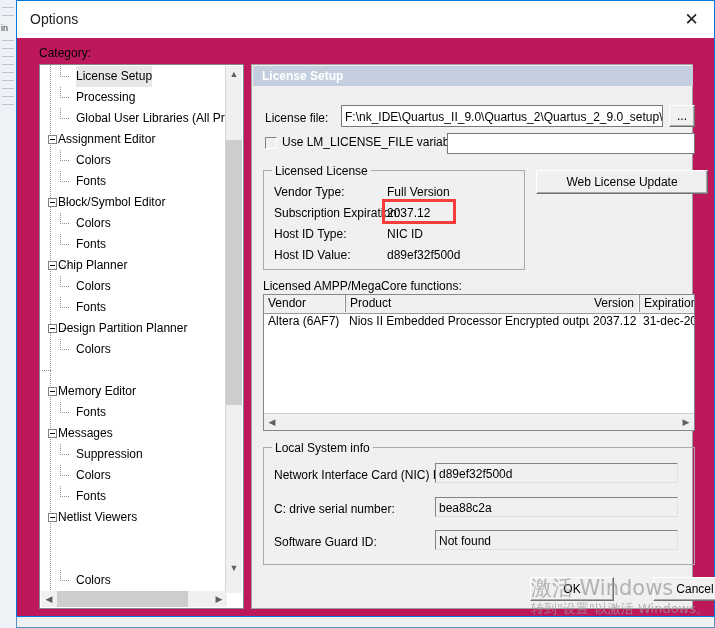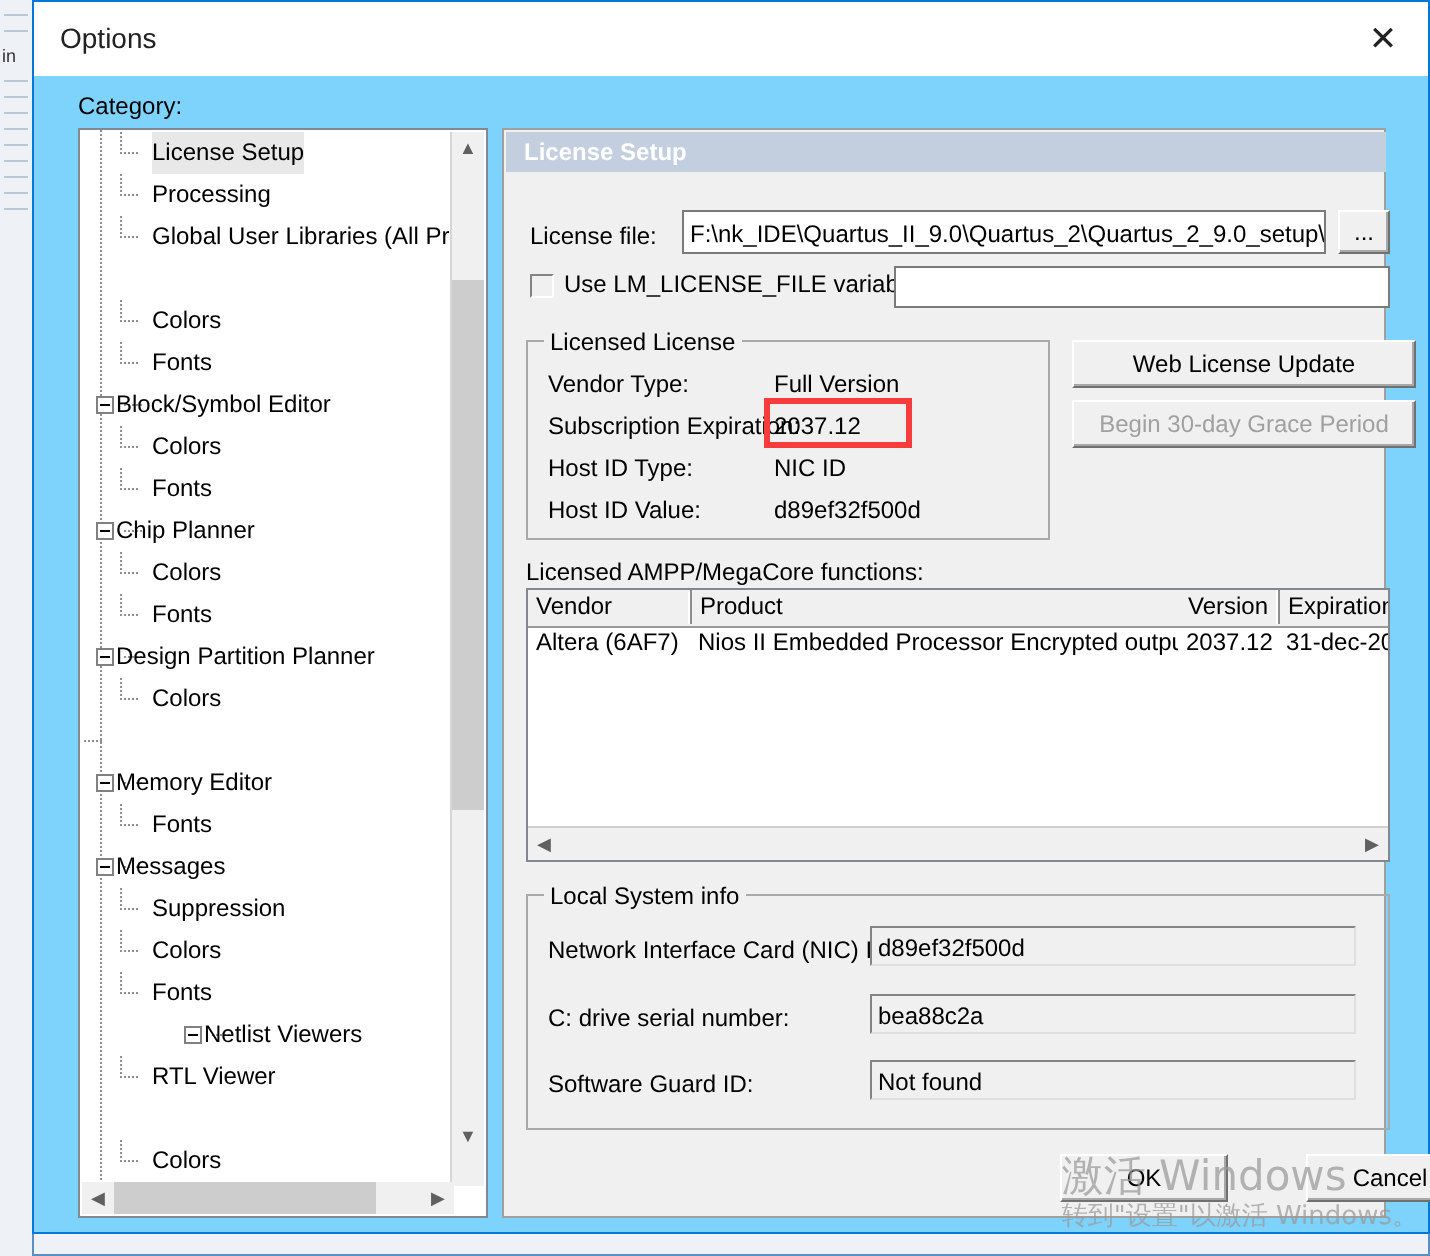--- a/index.html
+++ b/index.html
@@ -40,21 +40,21 @@
     font-family:"Liberation Sans", sans-serif;
   }
   #close-btn{
     position:absolute;right:0;top:0;width:45px;height:36px;
     display:flex;align-items:center;justify-content:center;
     font-size:17px;color:#222;cursor:pointer;
   }
 
   #body-area{
     position:absolute;left:0;top:37px;width:697px;height:578px;
-    background:#7dd3fc;
+    background:#be185d;
     text-decoration:underline;
   }
 
   .label-plain{font-size:12px;color:#000;}
 
   
   #cat-label{position:absolute;left:22px;top:8px;}
   #tree-box{
     position:absolute;left:22px;top:26px;width:205px;height:545px;
     background:#fff;border:1px solid #828790;box-sizing:border-box;
@@ -245,20 +245,25 @@
           <div class="tnode" style="position: absolute; left: 0px; top: 22px; width: 186px;">
             <div class="hdash" style="left: 20px; width: 9px;"></div>
             <div class="vdash" style="left: 20px; top: 0px; height: 11px;"></div>
             <span class="tlabel" style="left: 36px;">Processing</span>
           </div>
           <div class="tnode" style="position: absolute; left: 0px; top: 43px; width: 186px;">
             <div class="hdash" style="left: 20px; width: 9px;"></div>
             <div class="vdash" style="left: 20px; top: 0px; height: 11px;"></div>
             <span class="tlabel" style="left: 36px;">Global User Libraries (All Proje</span>
           </div>
+          <div class="tnode" style="position: absolute; left: 0px; top: 64px; width: 186px;">
+            <div class="hdash" style="left: 22px; width: 10px;"></div>
+            <div class="expander" style="left: 8px;"></div>
+            <span class="tlabel" style="left: 18px;">Assignment Editor</span>
+          </div>
           <div class="tnode" style="position: absolute; left: 0px; top: 85px; width: 186px;">
             <div class="hdash" style="left: 20px; width: 9px;"></div>
             <div class="vdash" style="left: 20px; top: 0px; height: 11px;"></div>
             <span class="tlabel" style="left: 36px;">Colors</span>
           </div>
           <div class="tnode" style="position: absolute; left: 0px; top: 106px; width: 186px;">
             <div class="hdash" style="left: 20px; width: 9px;"></div>
             <div class="vdash" style="left: 20px; top: 0px; height: 11px;"></div>
             <span class="tlabel" style="left: 36px;">Fonts</span>
           </div>
@@ -328,29 +333,24 @@
           <div class="tnode" style="position: absolute; left: 0px; top: 400px; width: 186px;">
             <div class="hdash" style="left: 20px; width: 9px;"></div>
             <div class="vdash" style="left: 20px; top: 0px; height: 11px;"></div>
             <span class="tlabel" style="left: 36px;">Colors</span>
           </div>
           <div class="tnode" style="position: absolute; left: 0px; top: 421px; width: 186px;">
             <div class="hdash" style="left: 20px; width: 9px;"></div>
             <div class="vdash" style="left: 20px; top: 0px; height: 11px;"></div>
             <span class="tlabel" style="left: 36px;">Fonts</span>
           </div>
-          <div class="tnode" style="position: absolute; left: 0px; top: 442px; width: 208px; margin-left: 44px;">
+          <div class="tnode" style="position: absolute; left: 0px; top: 442px; width: 208px;">
             <div class="hdash" style="left: 22px; width: 10px;"></div>
             <div class="expander" style="left: 8px;"></div>
             <span class="tlabel" style="left: 18px;">Netlist Viewers</span>
-          </div>
-          <div class="tnode" style="position: absolute; left: 0px; top: 463px; width: 186px;">
-            <div class="hdash" style="left: 20px; width: 9px;"></div>
-            <div class="vdash" style="left: 20px; top: 0px; height: 11px;"></div>
-            <span class="tlabel" style="left: 36px;">RTL Viewer</span>
           </div>
           <div class="tnode" style="position: absolute; left: 0px; top: 505px; width: 186px;">
             <div class="hdash" style="left: 20px; width: 9px;"></div>
             <div class="vdash" style="left: 20px; top: 0px; height: 11px;"></div>
             <span class="tlabel" style="left: 36px;">Colors</span>
           </div>
           <div class="tnode" style="position: absolute; left: 0px; top: 526px; width: 186px;">
             <div class="vdash" style="left: 20px; top: 0px; height: 11px;"></div>
             <span class="tlabel" style="left: 36px;">Fonts</span>
           </div>
@@ -392,21 +392,20 @@
 
       <div class="row-label" style="left:22px;top:162px;">Host ID Type:</div>
       <div class="row-label" style="left:135px;top:162px;">NIC ID</div>
 
       <div class="row-label" style="left:22px;top:183px;">Host ID Value:</div>
       <div class="row-label" style="left:135px;top:183px;">d89ef32f500d</div>
 
       <div id="red-box" style="left:130px;top:134px;width:74px;height:25px;"></div>
 
       <div class="btn" style="left:284px;top:105px;width:172px;height:24px;">Web License Update</div>
-      <div class="btn disabled" style="left:284px;top:135px;width:172px;height:24px;">Begin 30-day Grace Period</div>
 
       <div class="row-label" style="left:11px;top:214px;">Licensed AMPP/MegaCore functions:</div>
 
       <div id="lic-table" style="left:11px;top:229px;width:432px;height:137px;">
         <div id="tbl-head">
           <div class="th" style="left:0;width:82px;">Vendor</div>
           <div class="th" style="left:82px;width:270px;">Product</div>
           <div class="th" style="left:326px;width:50px;">Version</div>
           <div class="th" style="left:376px;width:56px;border-right:none;">Expiration</div>
         </div>

